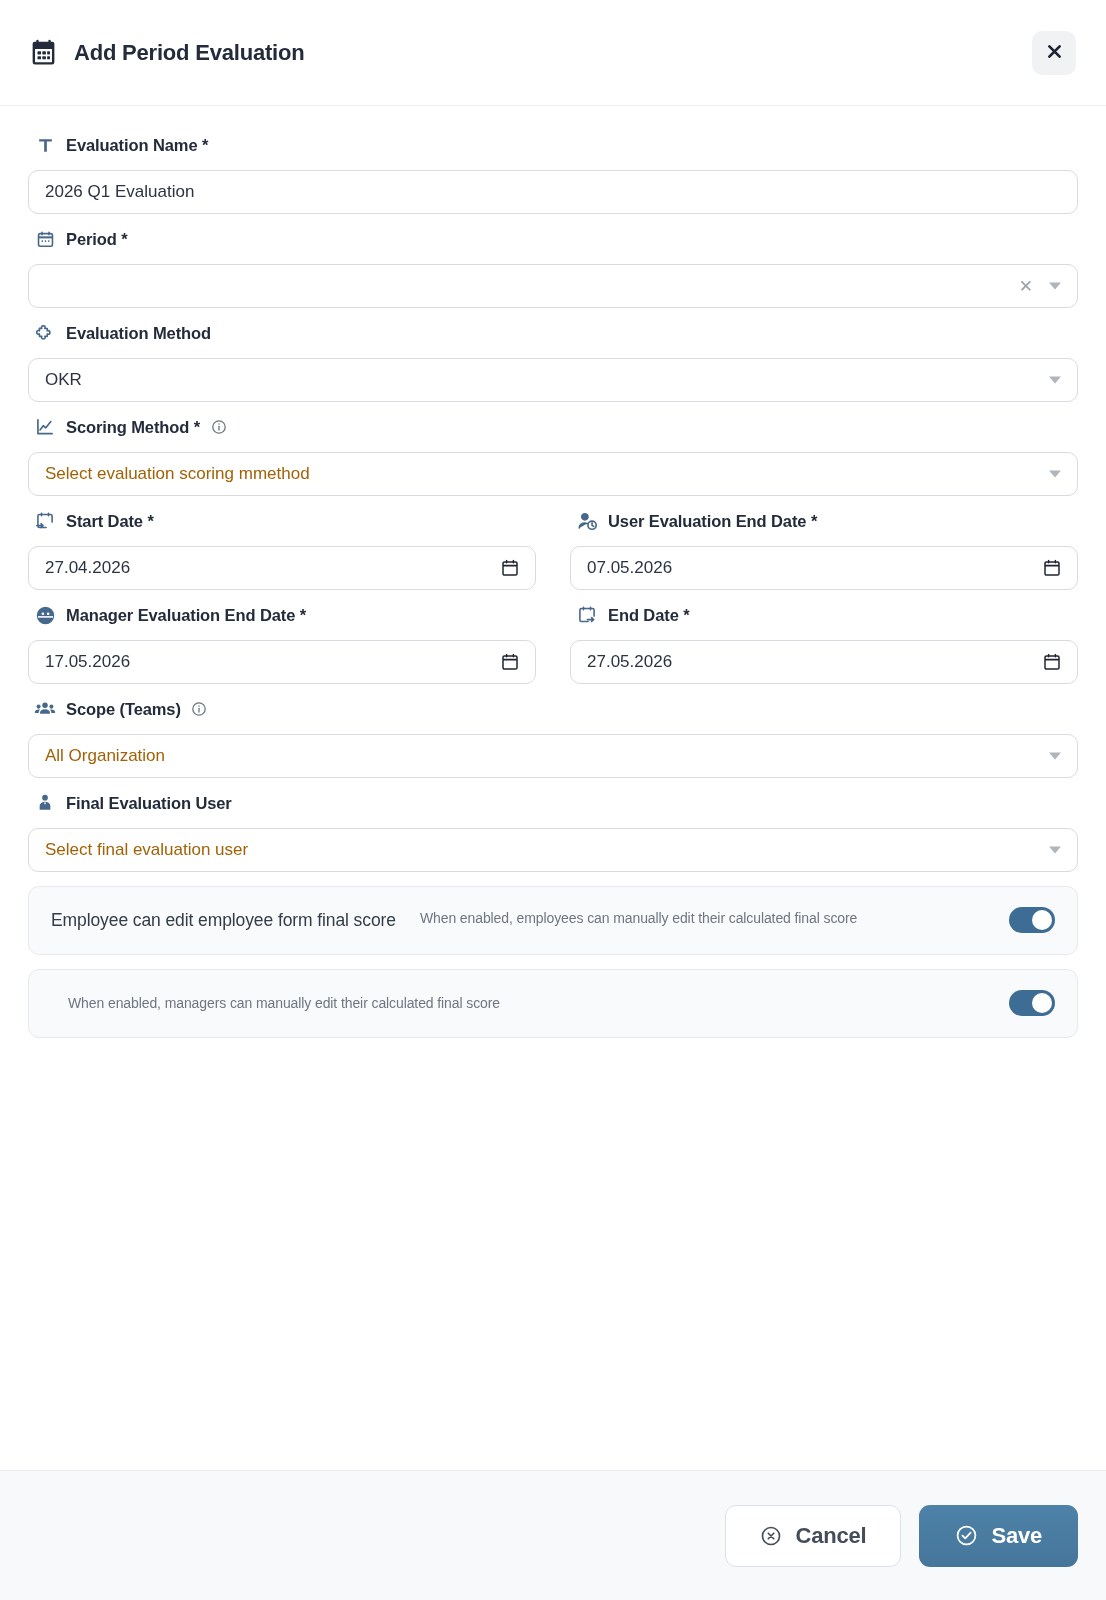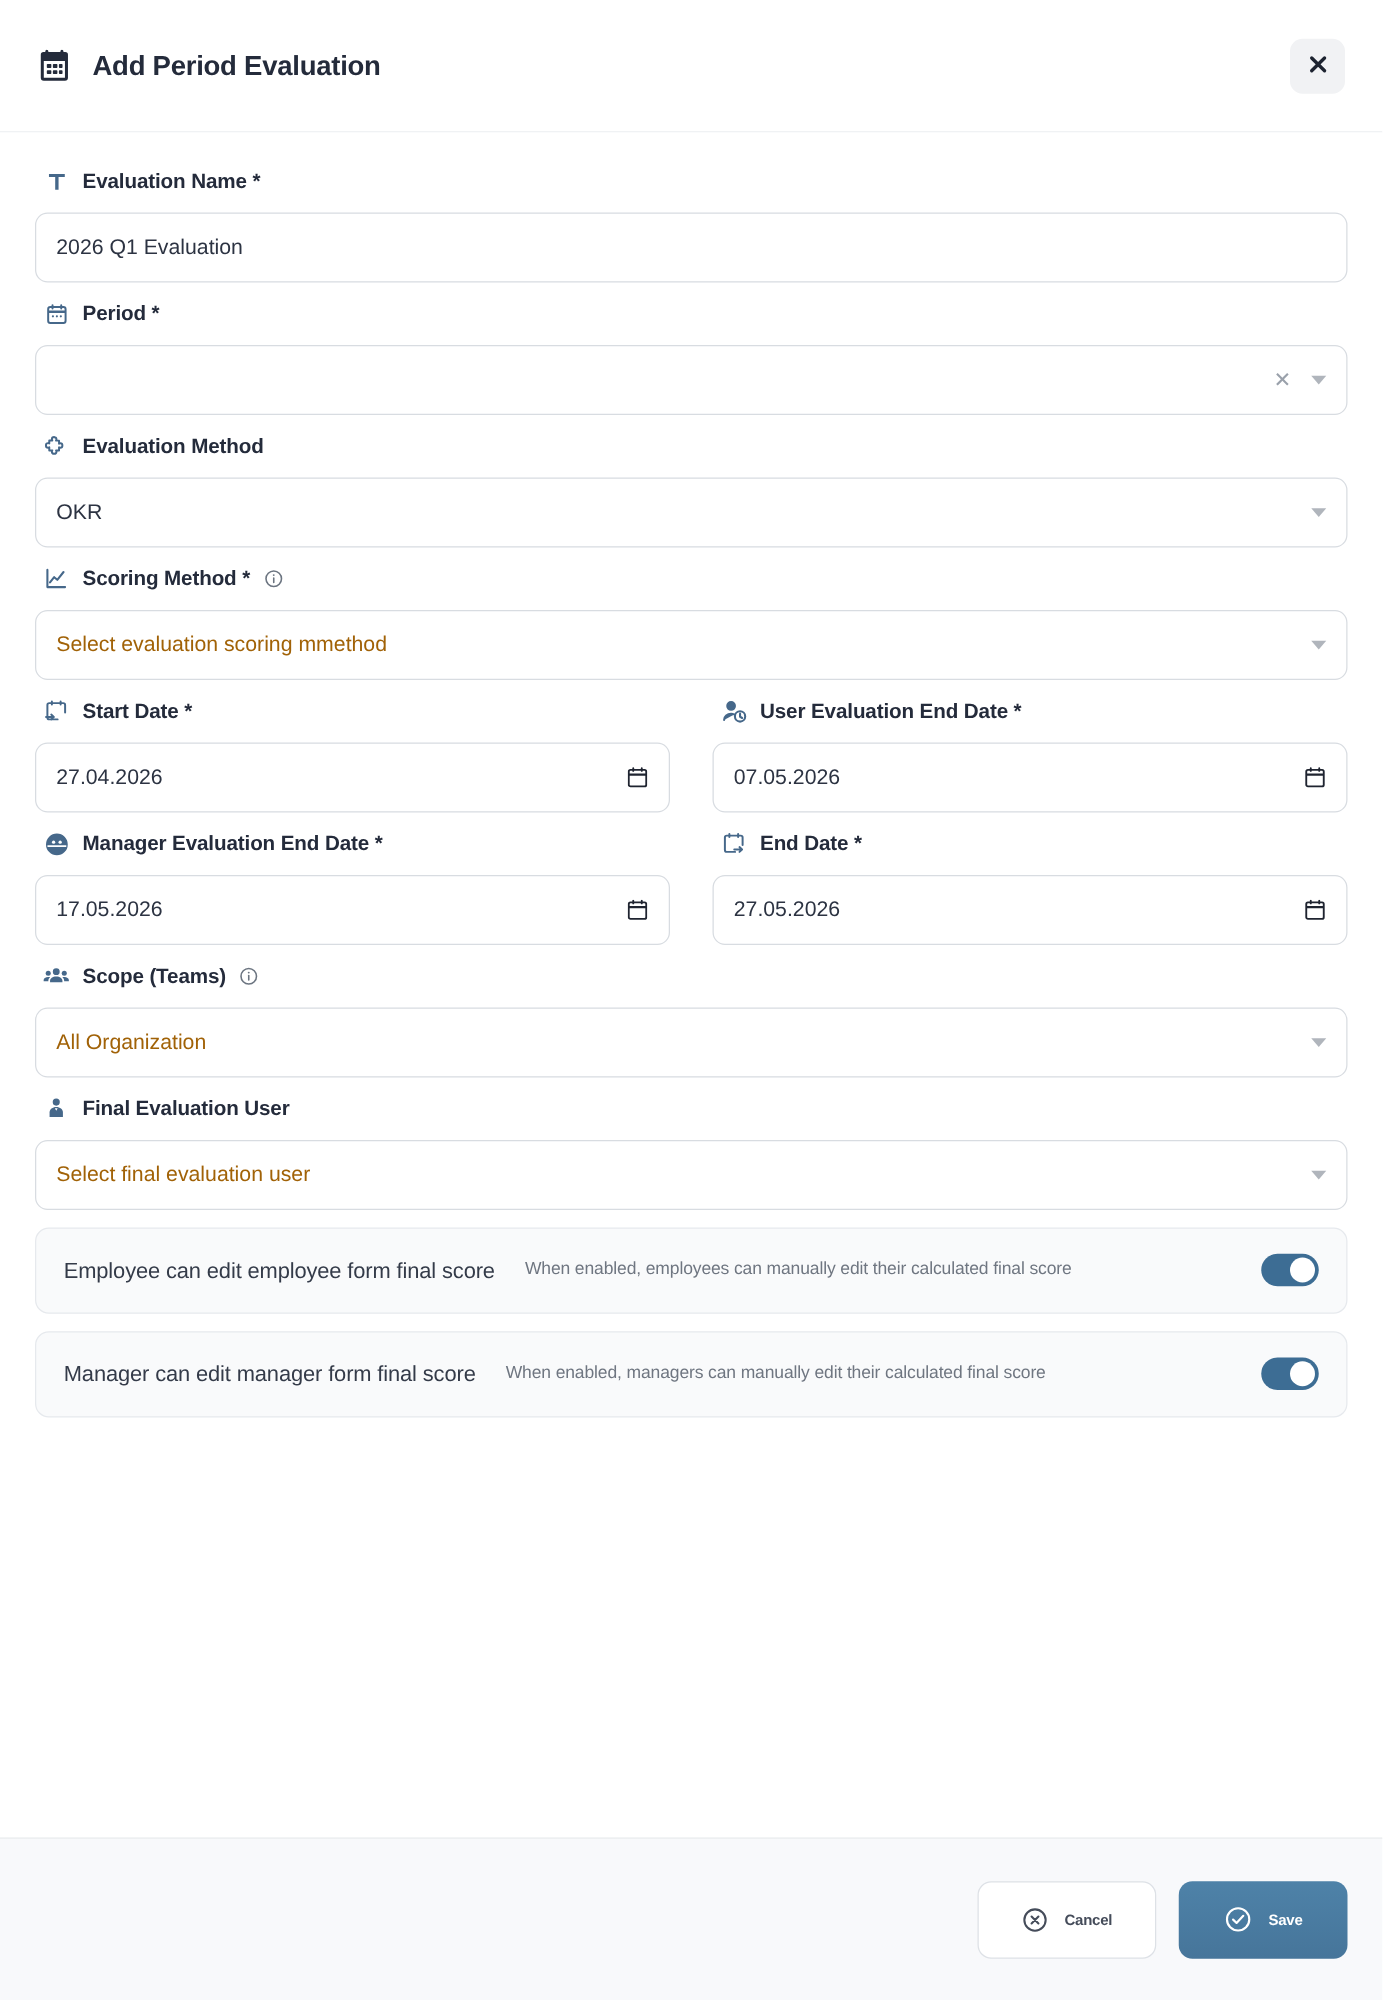--- a/index.html
+++ b/index.html
@@ -91,21 +91,21 @@
     width: 17px; height: 17px;
     display: inline-flex;
     align-items: center; justify-content: center;
     flex: 0 0 17px;
   }
 
   
   .input-box {
     position: relative;
     width: 100%;
-    height: 56px;
+    height: 44px;
     border: 1px solid #d8dce1;
     border-radius: 10px;
     background: #ffffff;
     display: flex;
     align-items: center;
     padding: 0 16px;
     font-size: 17px;
     color: #2c3342;
   }
   .input-box .value { font-size: 17px; color: #2c3342; }
@@ -197,21 +197,21 @@
     gap: 18px;
     padding: 0 28px;
   }
   .btn {
     height: 62px;
     border-radius: 11px;
     display: flex;
     align-items: center;
     justify-content: center;
     gap: 13px;
-    font-size: 12px;
+    font-size: 22px;
     font-weight: bold;
     cursor: pointer;
     letter-spacing: -0.2px;
   }
   .btn-cancel {
     background: #ffffff;
     border: 1px solid #dde1e6;
     color: #454c5a;
     padding: 0 34px;
   }
@@ -501,21 +501,20 @@
         <span class="toggle-title">Employee can edit employee form final score</span>
         <span class="toggle-sub">When enabled, employees can manually edit their calculated final score</span>
       </div>
       <div class="switch">
         <span class="knob"></span>
       </div>
     </div>
 
     <div class="toggle-card">
       <div class="toggle-texts">
-        <span class="toggle-title">Manager can edit manager form final score</span>
         <span class="toggle-sub">When enabled, managers can manually edit their calculated final score</span>
       </div>
       <div class="switch">
         <span class="knob"></span>
       </div>
     </div>
 
   </div>
 
   <div class="modal-footer">

